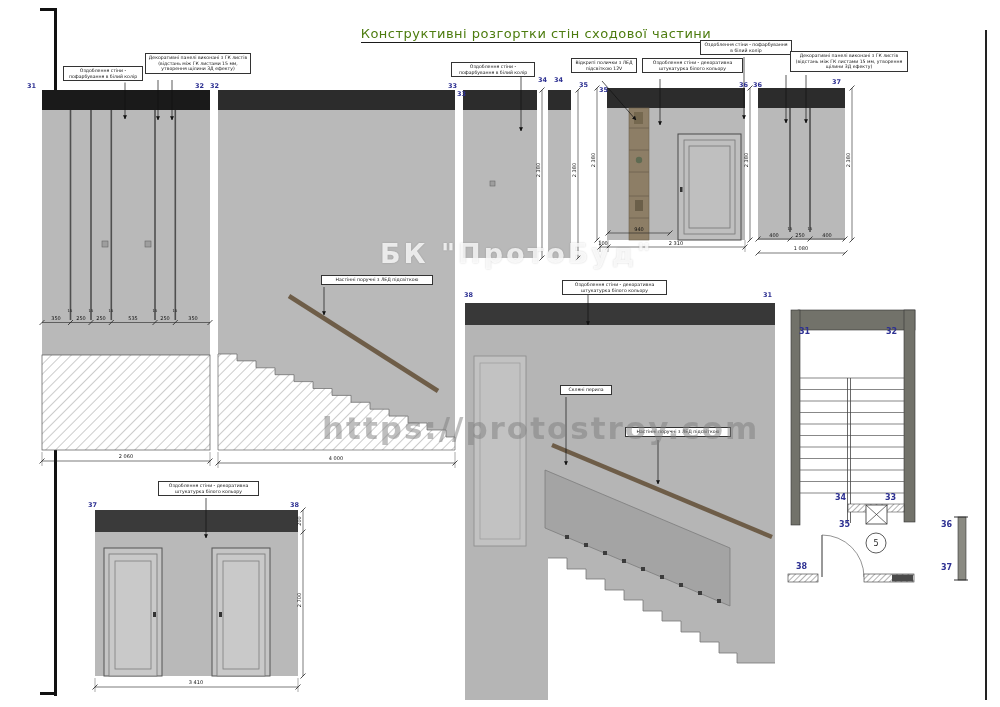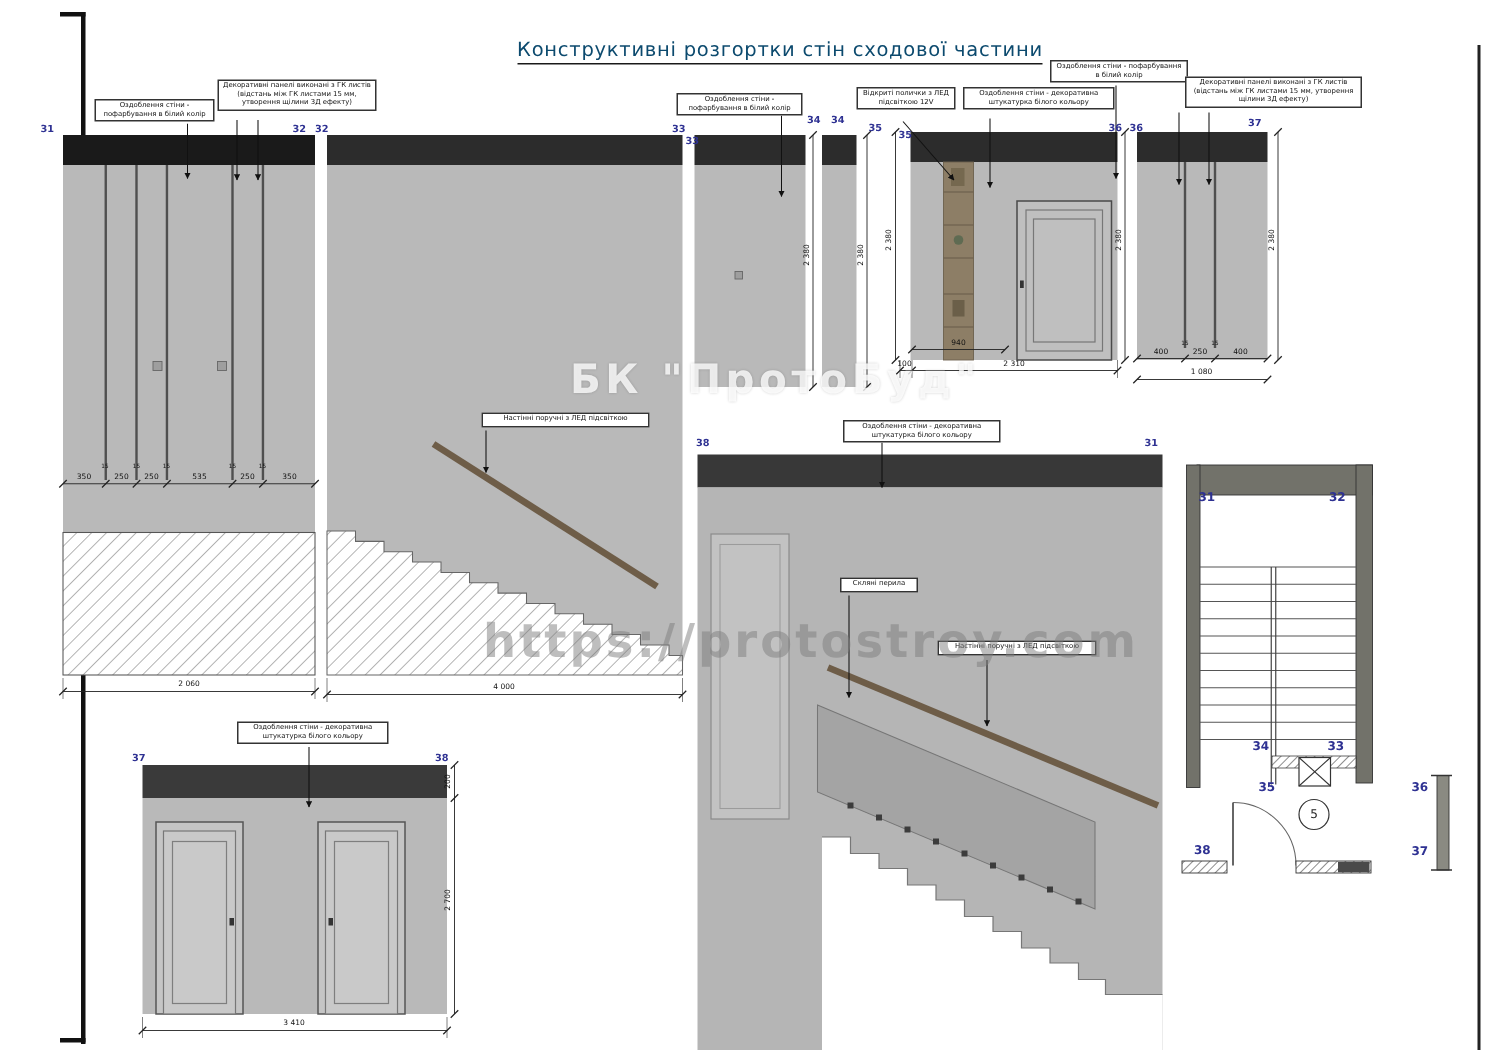--- a/index.html
+++ b/index.html
@@ -1,20 +1,20 @@
 <!DOCTYPE html>
 <html><head>
 <meta charset="utf-8">
 <style>
   html,body{margin:0;padding:0;background:#fff;}
   #sheet{position:relative;width:1000px;height:707px;background:#fff;overflow:hidden;
          font-family:"DejaVu Sans",sans-serif;color:#111;}
   svg.draw{position:absolute;left:0;top:0;}
-  .title{position:absolute;left:300px;top:26px;width:440px;text-align:center;
-         font-size:13px;letter-spacing:0.5px;color:#0c4a6e;}
+  .title{position:absolute;left:316px;top:26px;width:440px;text-align:center;
+         font-size:13px;letter-spacing:0.5px;color:#4d7c0f;}
   .title span{border-bottom:1px solid #1a1a1a;padding-bottom:1px;}
   .ann{position:absolute;border:1px solid #333;background:#fff;font-size:4.6px;
        line-height:1.2;text-align:center;padding:1px 2px;color:#111;z-index:5;}
   .mk{position:absolute;font-size:6.5px;font-weight:bold;color:#2e3192;z-index:6;}
   .mkp{font-size:8px;}
   .dim{position:absolute;font-size:5px;color:#111;white-space:nowrap;z-index:6;transform:translate(-50%,0);}
   .dimv{position:absolute;font-size:5px;color:#111;white-space:nowrap;z-index:6;
         transform:translate(-50%,-50%) rotate(-90deg);}
   .dim15{font-size:3.8px;}
   .wm-brand{position:absolute;left:380px;top:238px;font-size:27px;font-weight:bold;

